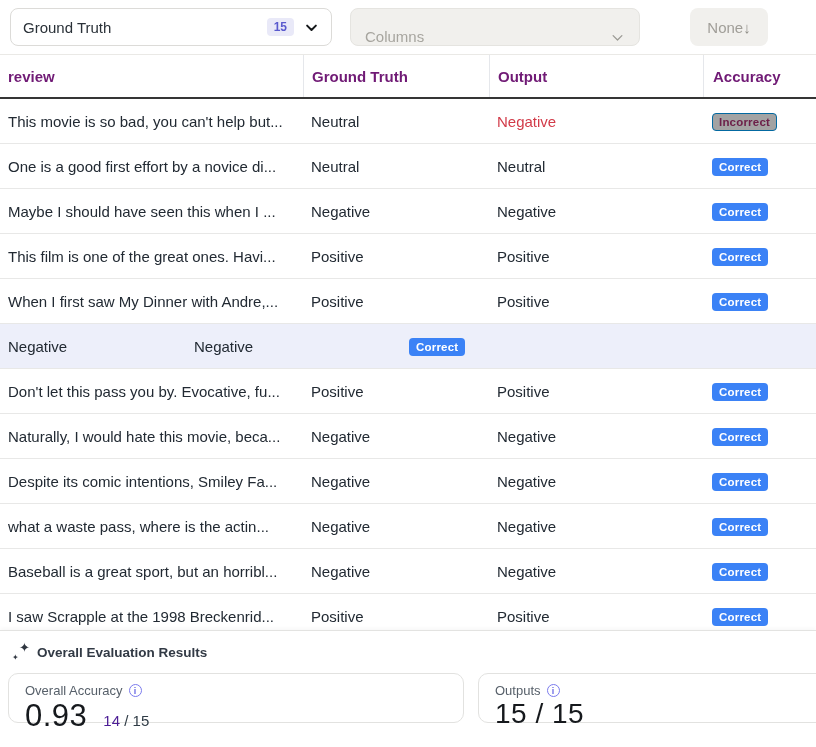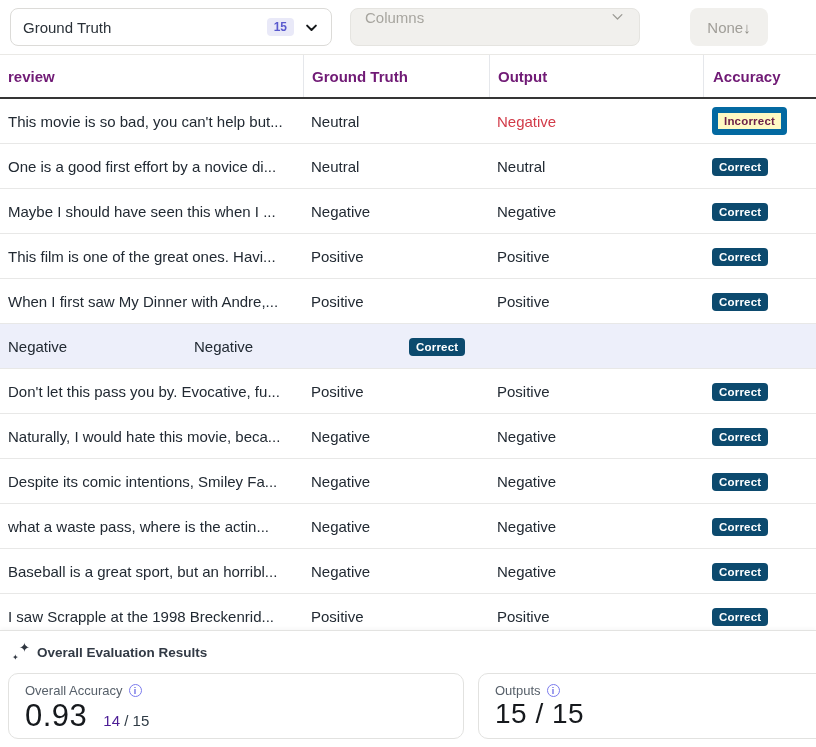--- a/index.html
+++ b/index.html
@@ -11,21 +11,21 @@
   
   .toolbar { height: 55px; display: flex; align-items: center; padding: 0 10px;
     border-bottom: 1px solid #eae9e6; flex: none; }
   .filter-dd { width: 322px; height: 38px; background: #fff; border: 1px solid #dcdbd8;
     border-radius: 8px; display: flex; align-items: center; padding: 0 12px; cursor: pointer; }
   .filter-dd .lbl { font-size: 15px; color: #2a3138; }
   .count-badge { margin-left: auto; background: #e9e9f8; color: #5a5ace; font-size: 12px;
     font-weight: 600; padding: 2px 7px; border-radius: 4px; }
   .chev-dark { color: #15181b; margin-left: 10px; display: flex; align-items: center; }
   .columns-dd { width: 290px; height: 38px; margin-left: 18px; background: #f1f0ed;
-    border: 1px solid #e5e4e0; border-radius: 8px; display: flex; align-items: flex-start;
+    border: 1px solid #e5e4e0; border-radius: 8px; display: flex; align-items: flex-end;
     padding: 0 14px; cursor: pointer; }
   .columns-dd .lbl { font-size: 15px; color: #a7a59f; }
   .chev-gray { color: #9b9a94; margin-left: auto; display: flex; align-items: center; }
   .sort-btn { width: 78px; height: 38px; margin-left: 50px; background: #f1f0ed;
     border: none; border-radius: 8px; display: flex; align-items: center; justify-content: center;
     cursor: pointer; }
   .sort-btn .lbl { font-size: 15px; color: #a09e98; }
   .sort-btn .arrow { font-size: 15px; color: #8f8d87; }
 
   
@@ -40,34 +40,34 @@
   .thead .col-gt, .thead .col-out, .thead .col-acc { border-left: 1px solid #e5e7eb; }
 
   .tbody { height: 531px; overflow: hidden; flex: none; }
   .trow { height: 45px; display: flex; align-items: center; border-bottom: 1px solid #e8e8e7;
     background: #fff; cursor: pointer; }
   .trow.highlight { background: #edeffa; }
   .td { font-size: 15px; color: #222a33; white-space: nowrap; overflow: hidden; }
   .td.mismatch { color: #d23b49; }
   .badge { display: inline-block; font-size: 11.5px; font-weight: 700; border-radius: 4px;
     letter-spacing: 0.2px; }
-  .badge.correct { background: #0c4a6e; color: #ffffff; padding: 3px 7px; }
-  .badge.incorrect { background: #fef9c3; color: #6d2049; border: 6px solid #0369a1;
+  .badge.correct { background: #3b82f6; color: #ffffff; padding: 3px 7px; }
+  .badge.incorrect { background: #a3a3a3; color: #6d2049; border: 1px solid #0369a1;
     padding: 2px 6px; }
 
   
   .footer { flex: 1; border-top: 1px solid #e3e3e1; box-shadow: 0 -2px 4px rgba(0,0,0,0.03);
     background: #fff; padding: 8px 0 0 0; }
   .footer-head { display: flex; align-items: center; gap: 7px; padding: 4px 0 0 12px; }
   .sparkles { position: relative; width: 18px; height: 18px; color: #2f3640; flex: none; }
   .sparkles .big { position: absolute; top: -3px; right: 0; font-size: 13px; }
   .sparkles .small { position: absolute; bottom: -1px; left: 0; font-size: 8px; }
   .footer-title { font-size: 13.5px; font-weight: 700; color: #323a45; }
   .cards { display: flex; gap: 14px; margin: 12px 0 0 8px; width: 1000px; }
-  .card { width: 456px; height: 66px; border: 1px solid #e2e2e0; border-radius: 10px;
+  .card { width: 456px; height: 50px; border: 1px solid #e2e2e0; border-radius: 10px;
     padding: 9px 16px; background: #fff; flex: none; }
   .card-label { display: flex; align-items: center; gap: 6px; font-size: 13px; color: #57606a; }
   .info-icon { width: 13px; height: 13px; border: 1.3px solid #7b7bed; border-radius: 50%;
     color: #6a6ae4; font-size: 9px; font-weight: 700; display: inline-flex; align-items: center;
     justify-content: center; cursor: pointer; }
   .card-valrow { display: flex; align-items: baseline; gap: 16px; margin-top: 0px; }
   .big-val { font-size: 31px; font-weight: 500; color: #16191d; letter-spacing: 0.5px; }
   .frac { font-size: 15px; color: #2f3b45; }
   .frac .num { color: #4c1d95; }
 </style>

